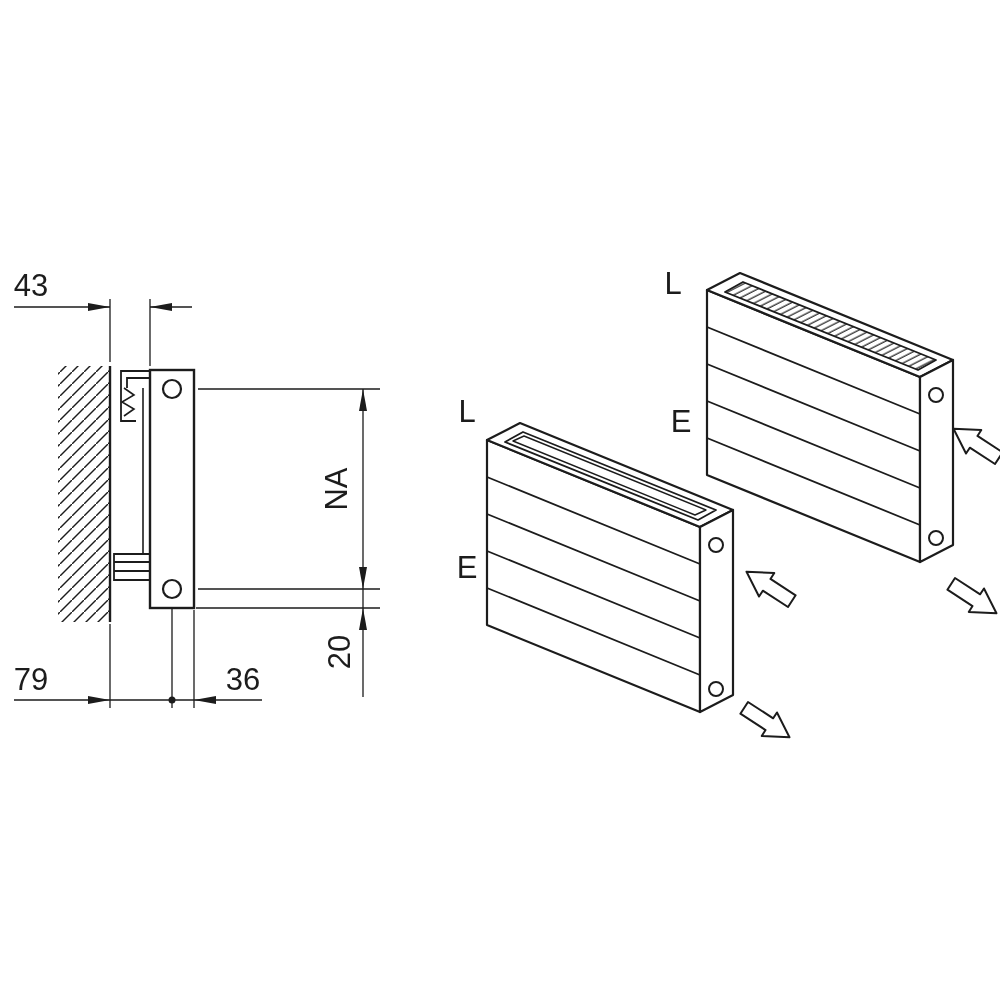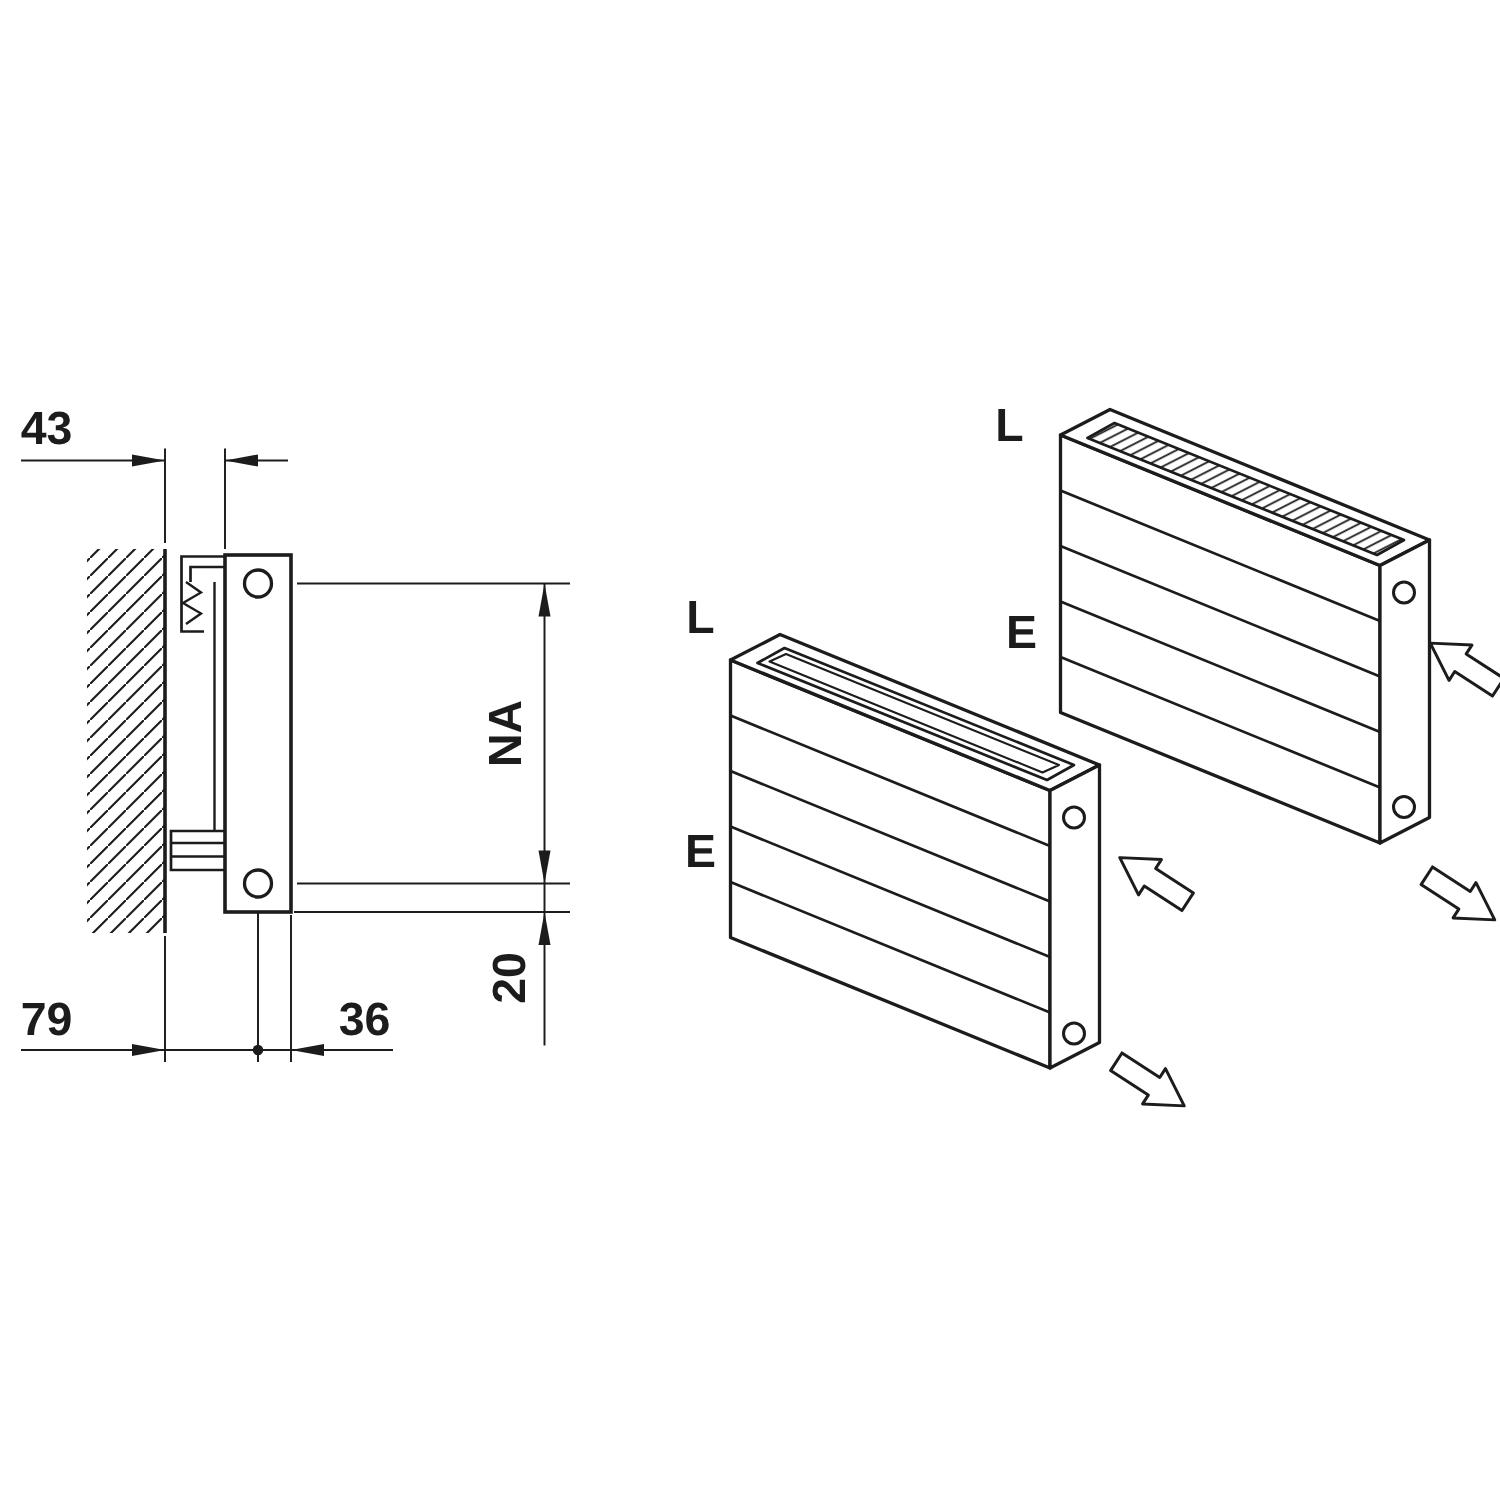--- a/index.html
+++ b/index.html
@@ -1,16 +1,16 @@
 <!DOCTYPE html>
 <html><head>
 <meta charset="utf-8">
 <style>
   html,body{margin:0;padding:0;background:#fff;}
-  .canvas{width:1000px;height:776px;position:relative;background:#fff;overflow:hidden;font-weight:bold;}
+  .canvas{width:1000px;height:776px;position:relative;background:#fff;overflow:hidden;}
   svg{display:block;}
   svg text{
     font-family:"Liberation Sans", sans-serif;
     font-size:31px;
     fill:#1c1c1c;
     stroke:none;
   }
 </style>
 </head>
 <body>

